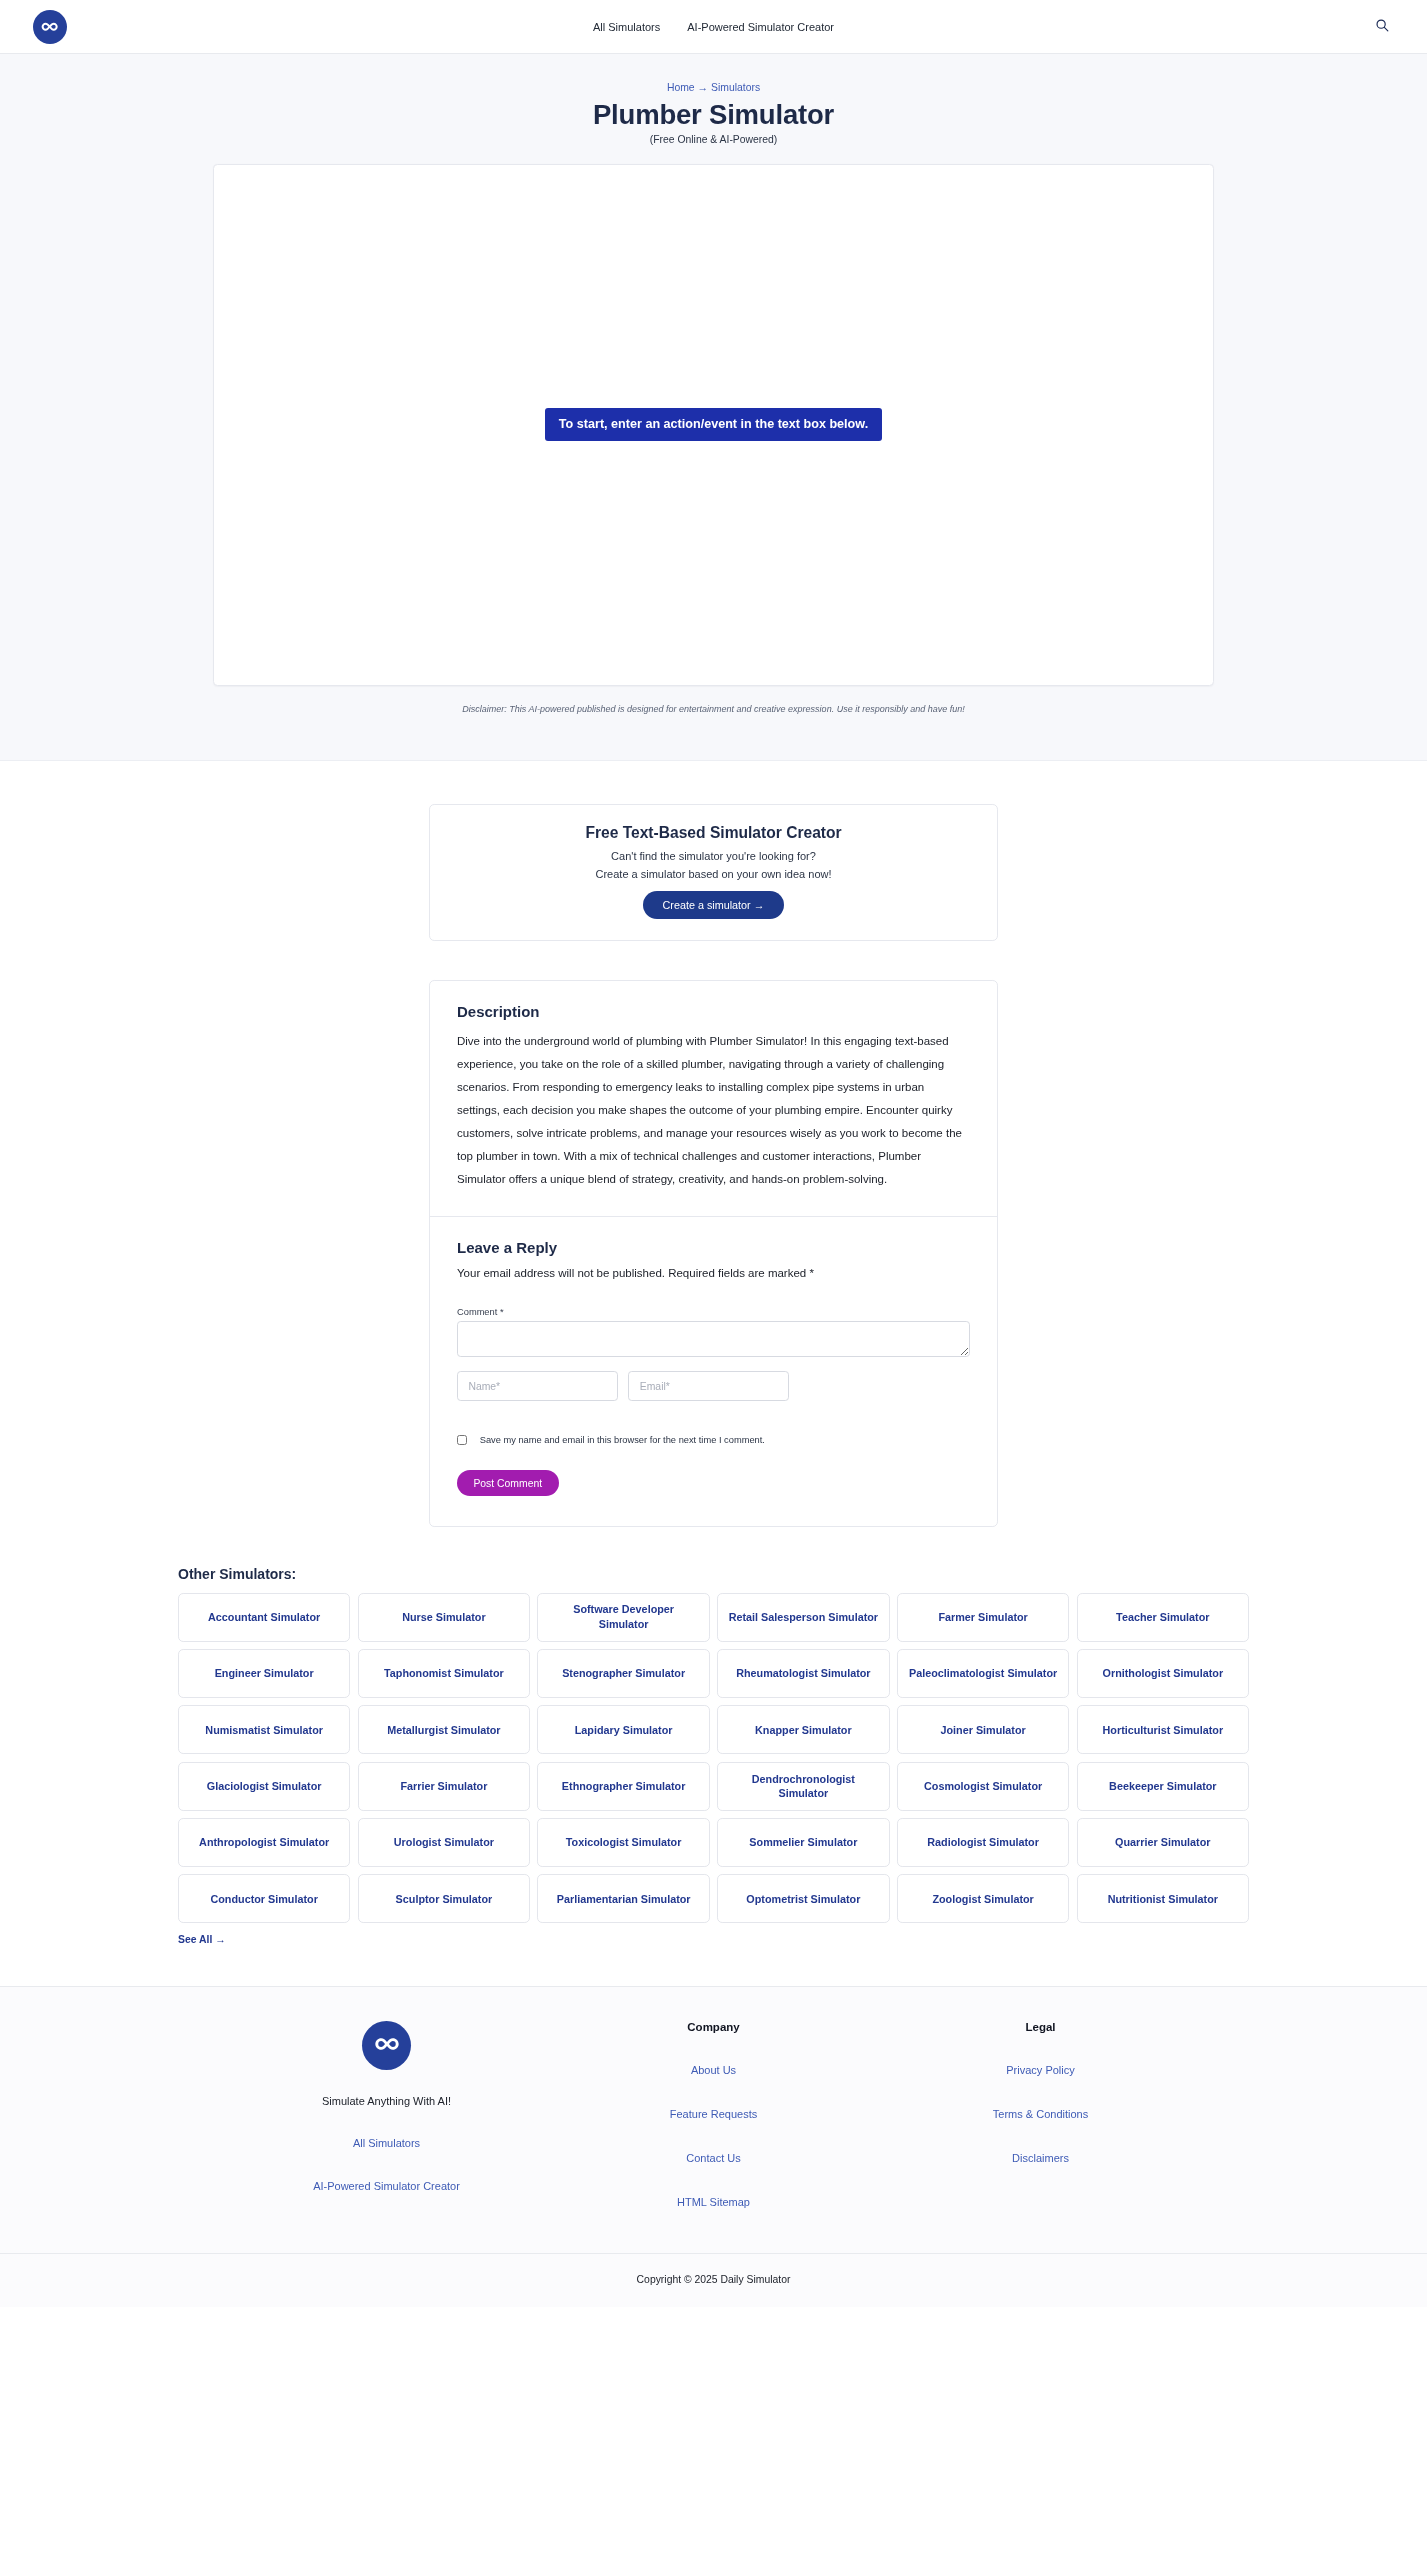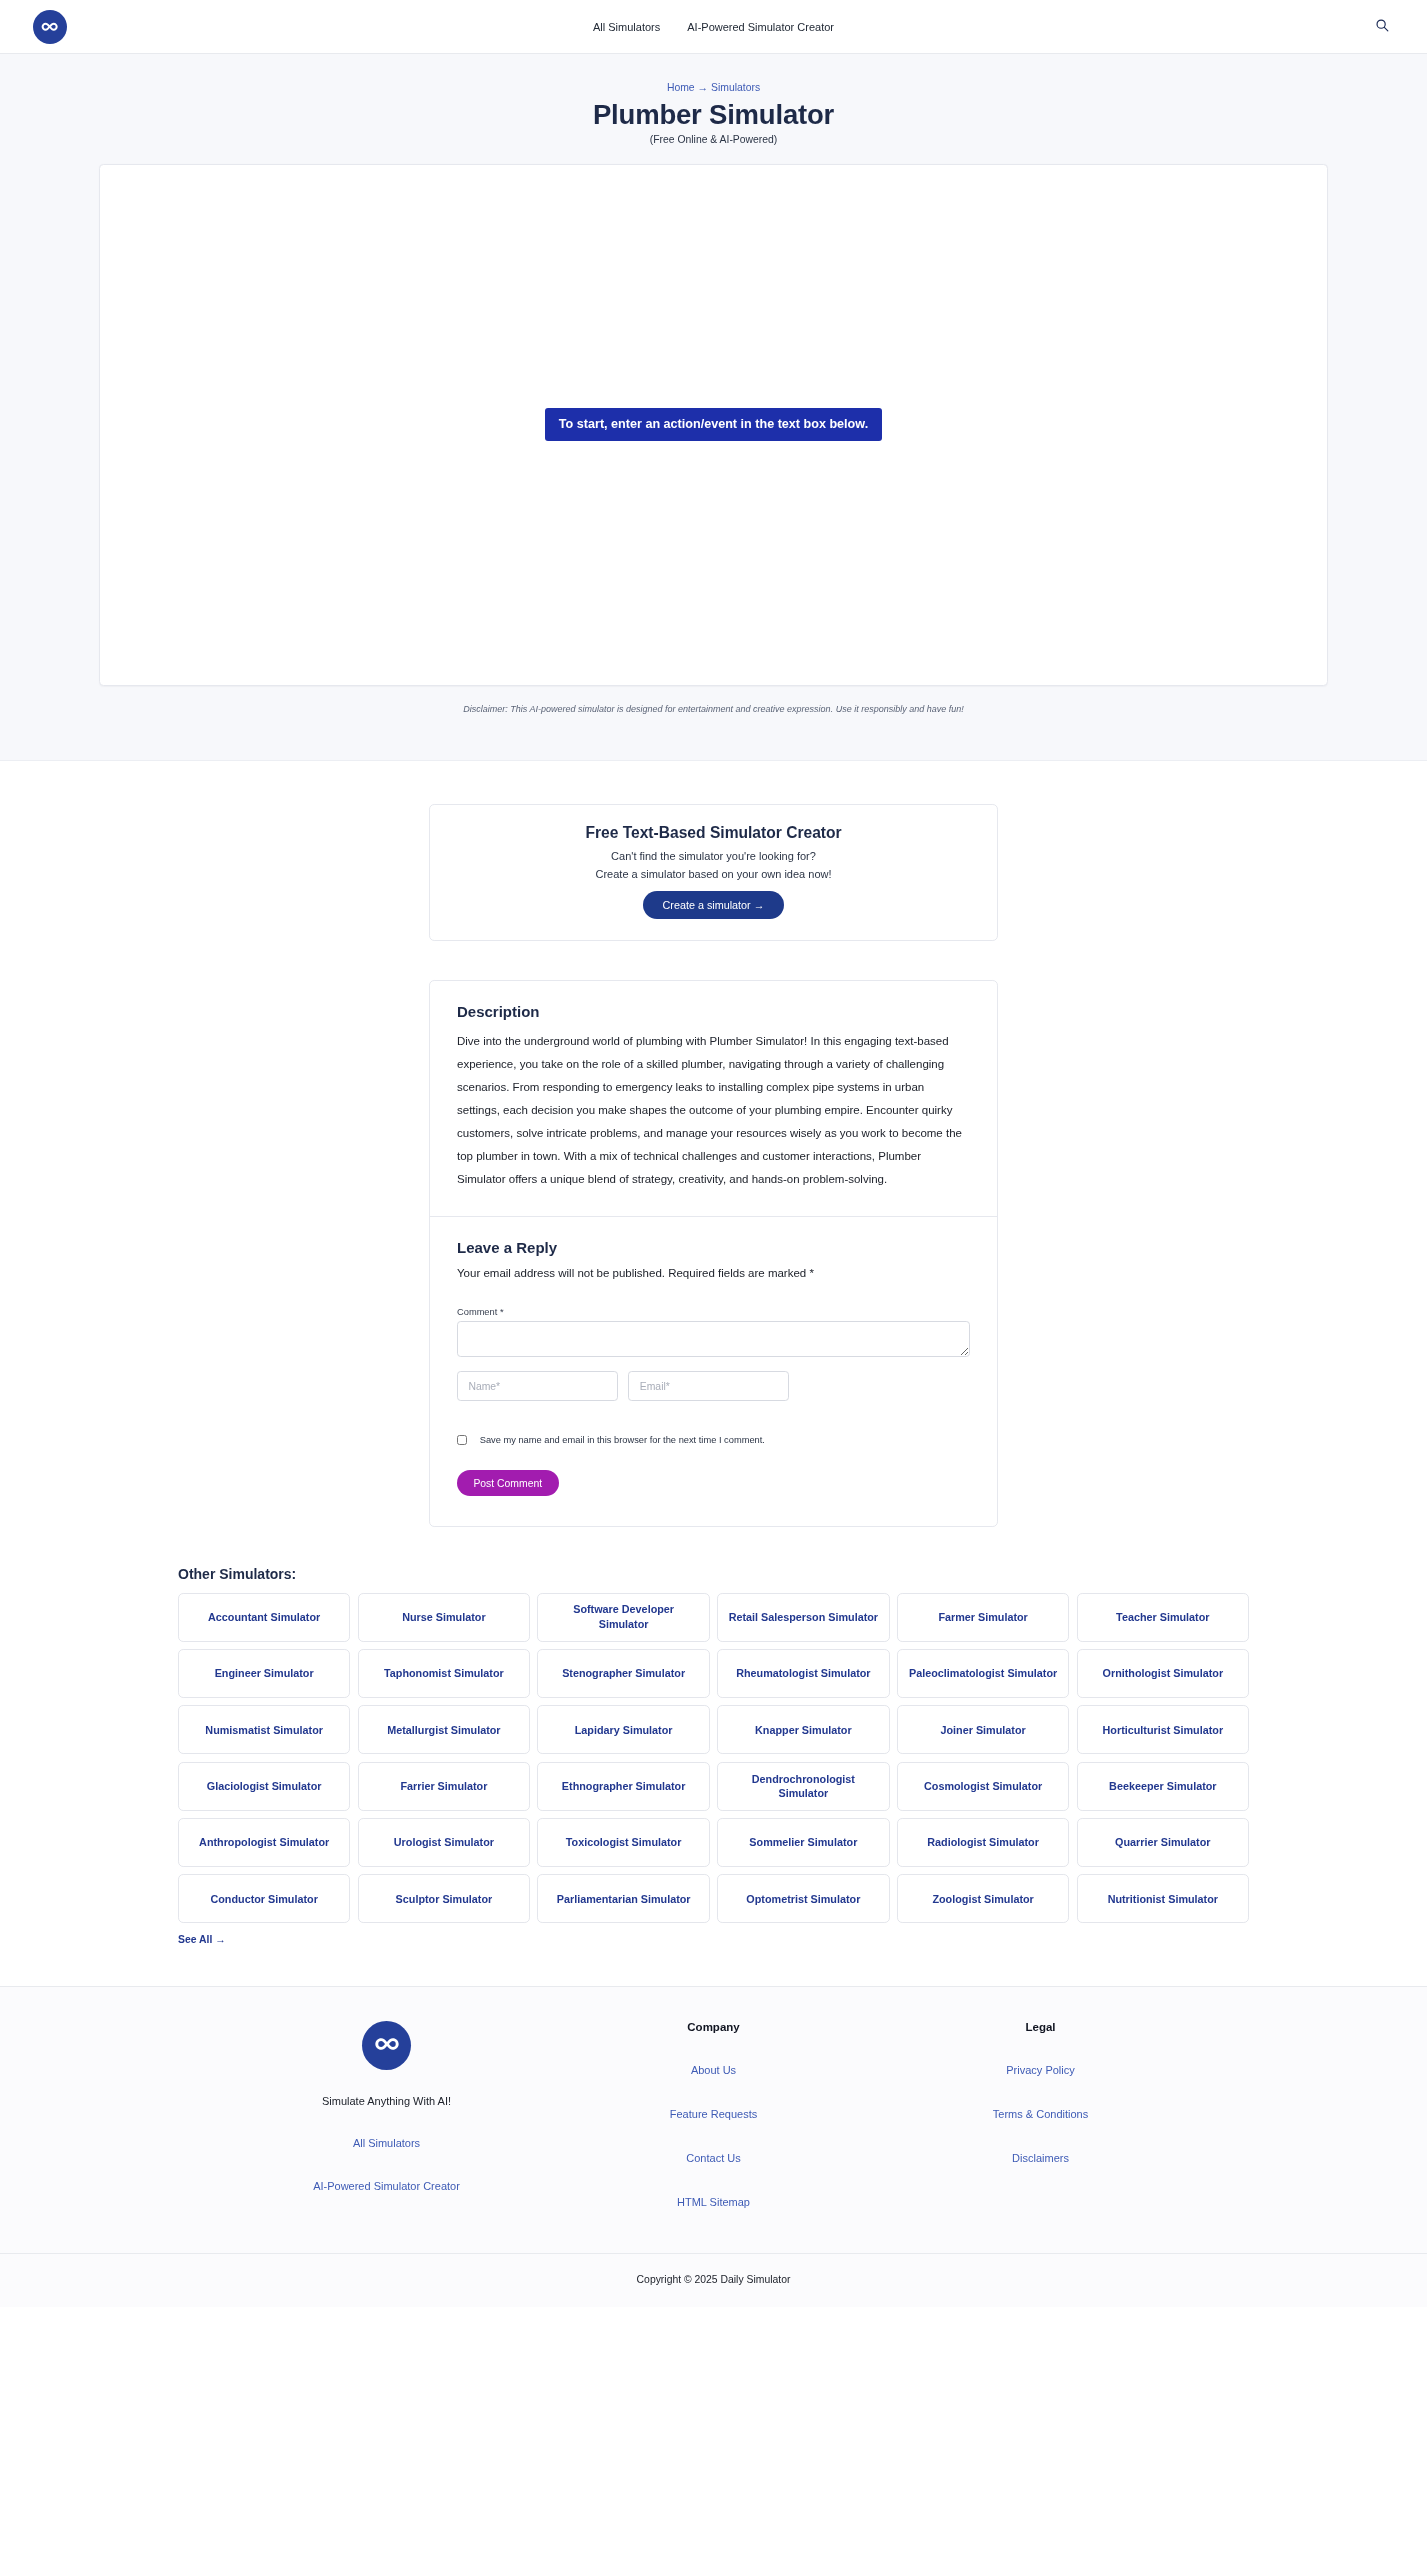--- a/index.html
+++ b/index.html
@@ -75,21 +75,21 @@
     line-height: 1.2;
   }
   .page-subtitle {
     text-align: center;
     font-size: 10.4px;
     color: #2c3546;
     margin-top: 3px;
   }
 
   .sim-panel {
-    width: 1229px;
+    width: 1001px;
     margin: 19.3px auto 0;
     background: #ffffff;
     border: 0.7px solid #e6e8ee;
     border-radius: 4.5px;
     box-shadow: 0 0.7px 1.5px rgba(20,30,60,0.04);
     display: flex;
     flex-direction: column;
   }
   .sim-stage {
     height: 520px;
@@ -391,21 +391,21 @@
 
   <h1 class="page-title">Plumber Simulator</h1>
   <div class="page-subtitle">(Free Online &amp; AI-Powered)</div>
 
   <div class="sim-panel">
     <div class="sim-stage">
       <div class="start-badge">To start, enter an action/event in the text box below.</div>
     </div>
   </div>
 
-  <div class="disclaimer">Disclaimer: This AI-powered simulator is designed for entertainment and creative expression. Use it responsibly and have fun!</div>
+  <div class="disclaimer">Disclaimer: This AI-powered published is designed for entertainment and creative expression. Use it responsibly and have fun!</div>
 </section>
 
 <main class="content-wrap">
 
   <section class="card creator-card">
     <div class="creator-title">Free Text-Based Simulator Creator</div>
     <div class="creator-line">Can't find the simulator you're looking for?</div>
     <div class="creator-line">Create a simulator based on your own idea now!</div>
     <button class="btn-primary">Create a simulator →</button>
   </section>

